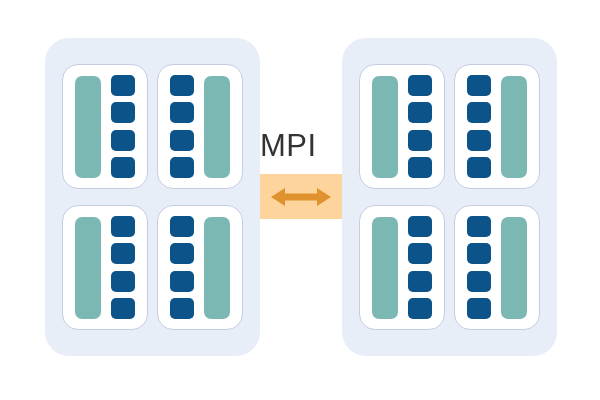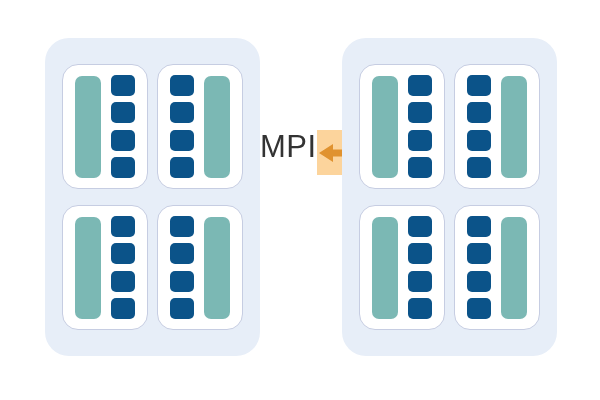--- a/index.html
+++ b/index.html
@@ -80,22 +80,22 @@
     border-radius: 5px;
   }
 
   
   #mpi-link {
     position: absolute;
     left: 260px;
     top: 130px;
     width: 94px;
     display: flex;
-    flex-direction: row;
-    align-items: center;
+    flex-direction: column;
+    align-items: flex-start;
   }
   #mpi-label {
     font-size: 31px;
     color: #333333;
     line-height: 1;
     letter-spacing: 0.5px;
     margin-bottom: 13px;
     user-select: none;
   }
   #mpi-arrow-box {

